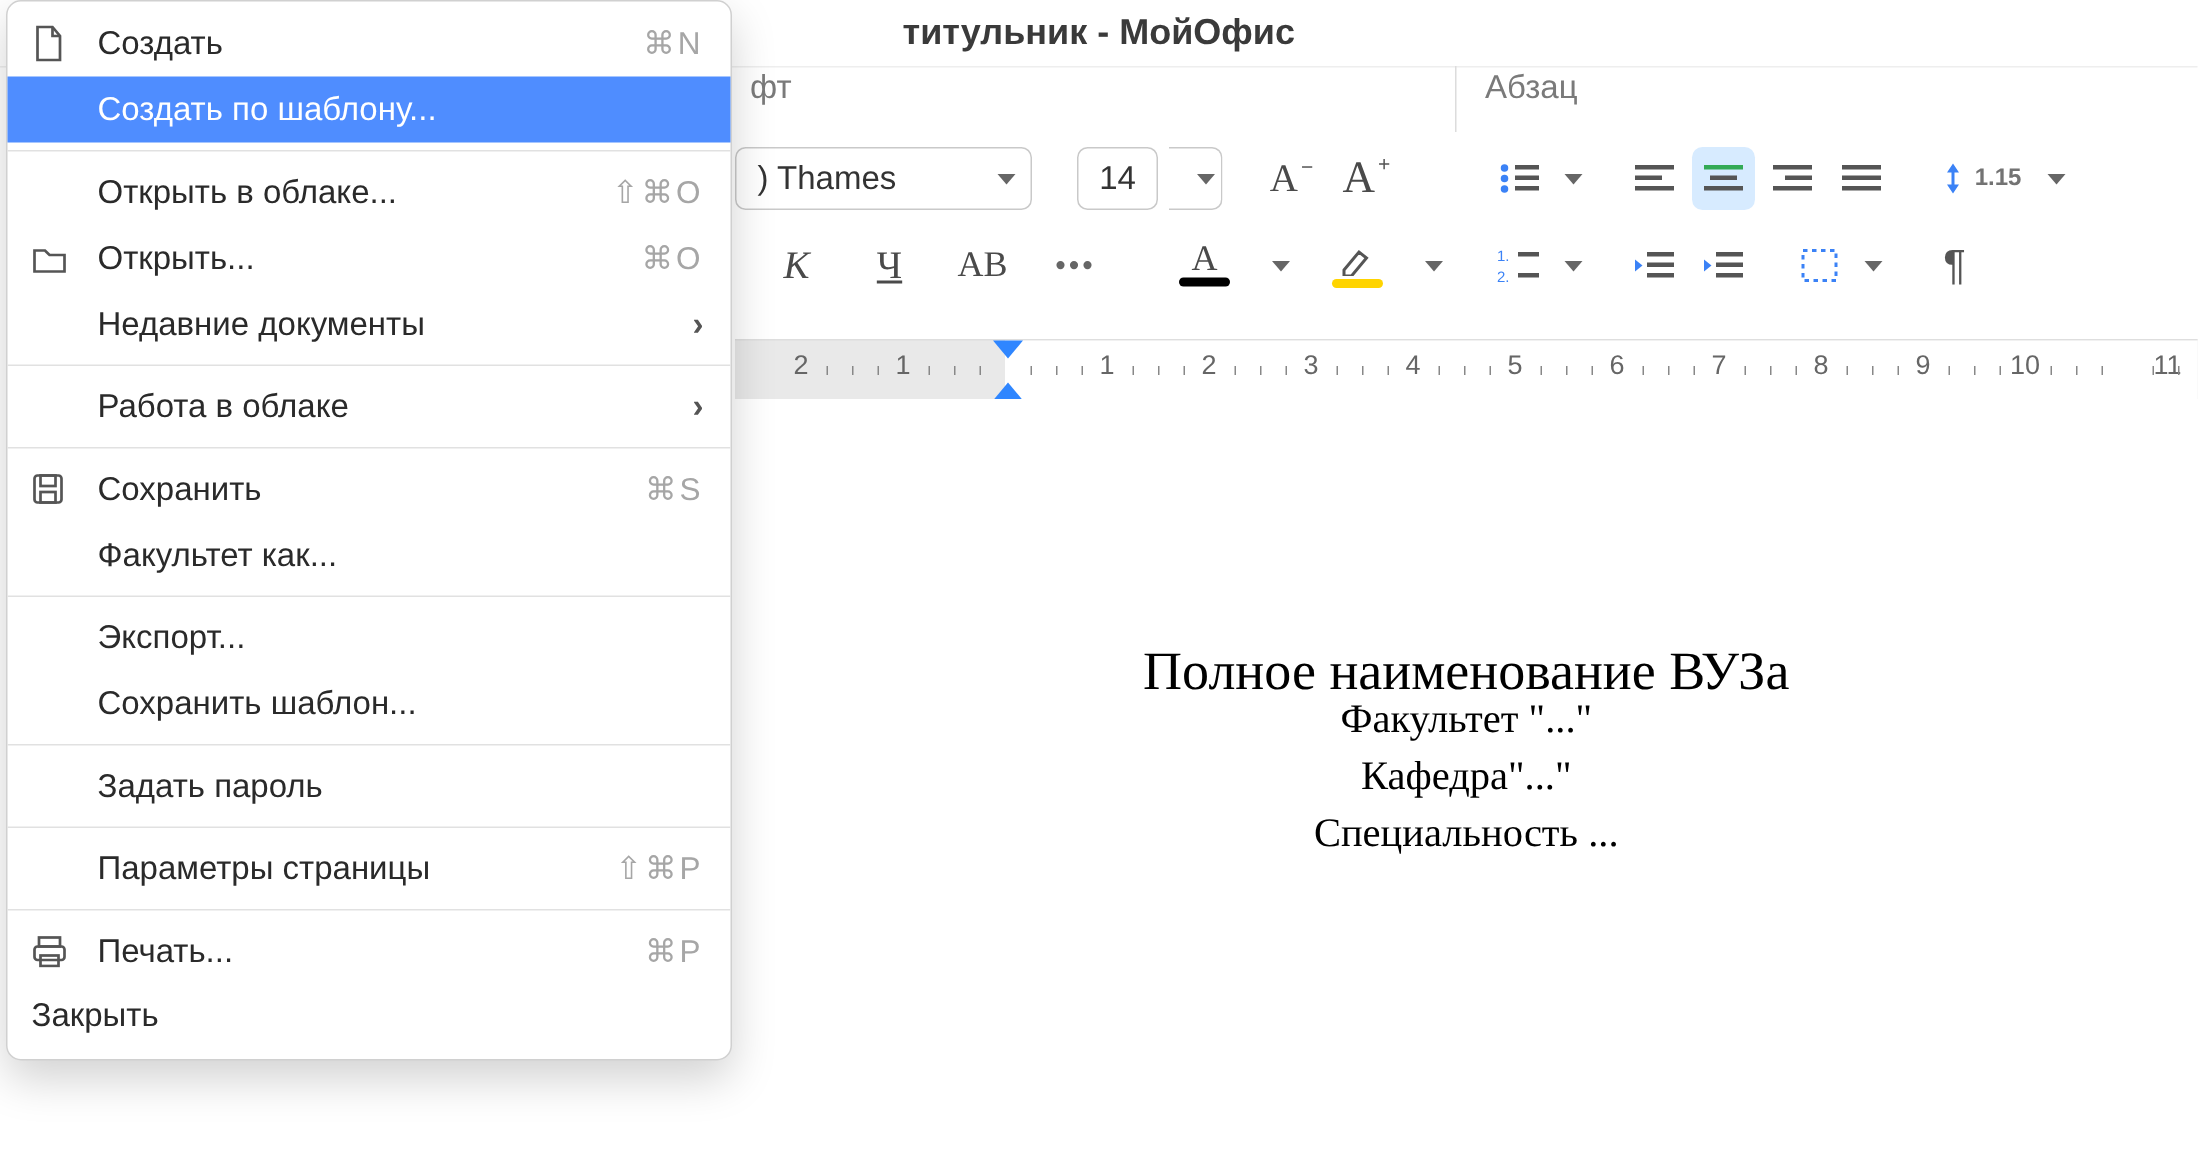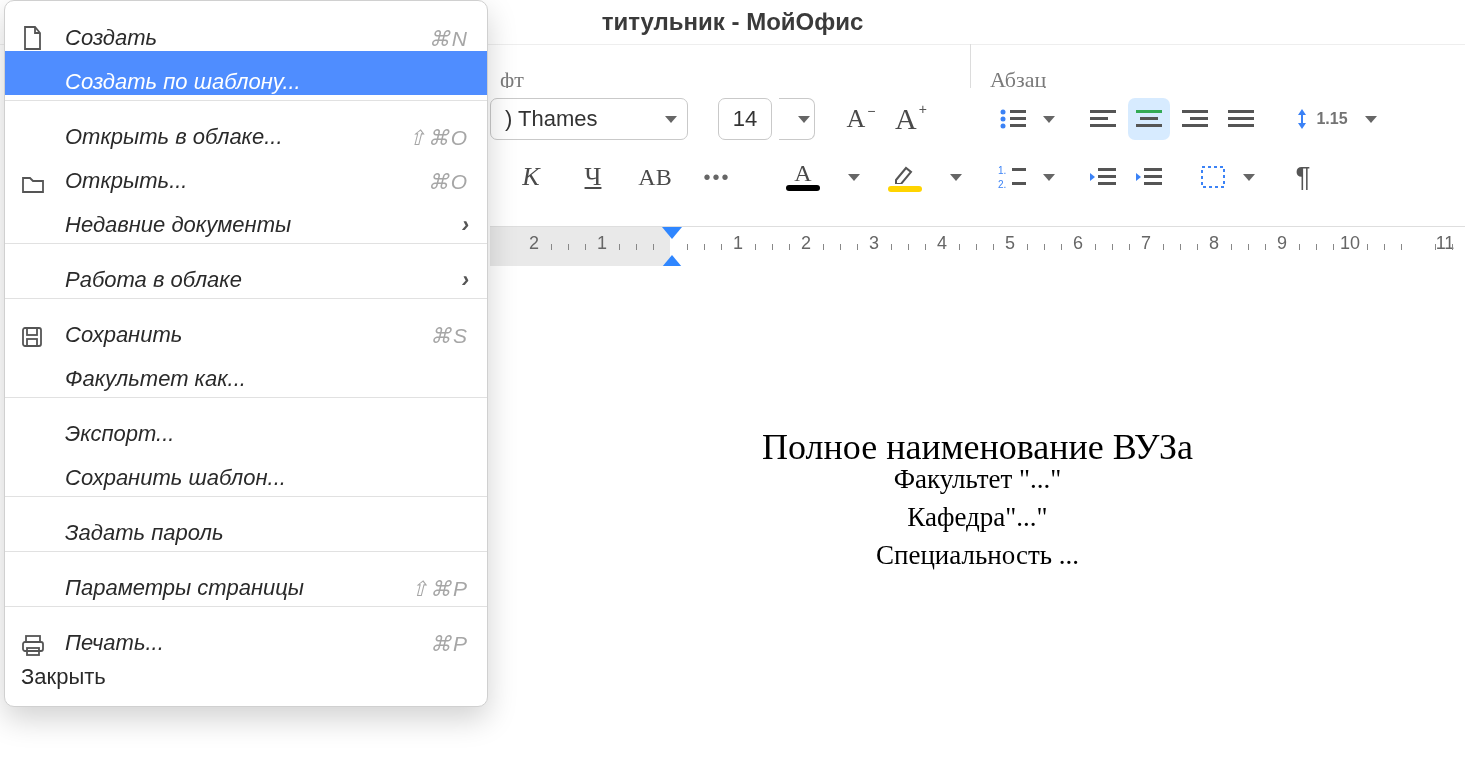--- a/index.html
+++ b/index.html
@@ -29,24 +29,23 @@
 
   
   .section-labels {
     position: absolute;
     top: 44px; left: 0; right: 0;
     height: 44px;
     border-top: 1px solid #eee;
   }
   .section-label {
     position: absolute;
-    top: 22px;
+    top: 0;
     font-size: 22px;
     color: #7a7a7a;
-    font-family: Liberation Serif, serif;
   }
 
   
   .toolbar {
     position: absolute;
     top: 88px; left: 0; right: 0;
     height: 122px;
     background: #fff;
   }
   .group-sep {
@@ -159,26 +158,25 @@
     top: 0; left: 4px;
     width: 484px;
     background: #fff;
     border: 1px solid #d0d0d0;
     border-radius: 10px;
     box-shadow: 0 12px 30px rgba(0,0,0,0.18);
     padding: 6px 0 6px 0;
   }
   .menu-item {
     display: flex;
-    align-items: flex-end;
+    align-items: center;
     height: 44px;
     padding: 0 18px 0 16px;
     font-size: 22px;
     color: #2a2a2a;
-    font-style: italic;
   }
   .menu-item .mi-icon {
     width: 44px;
     display: flex;
     align-items: center;
     justify-content: flex-start;
   }
   .menu-item .mi-label { flex: 1; }
   .menu-item .mi-accel {
     color: #a6a6a6;

